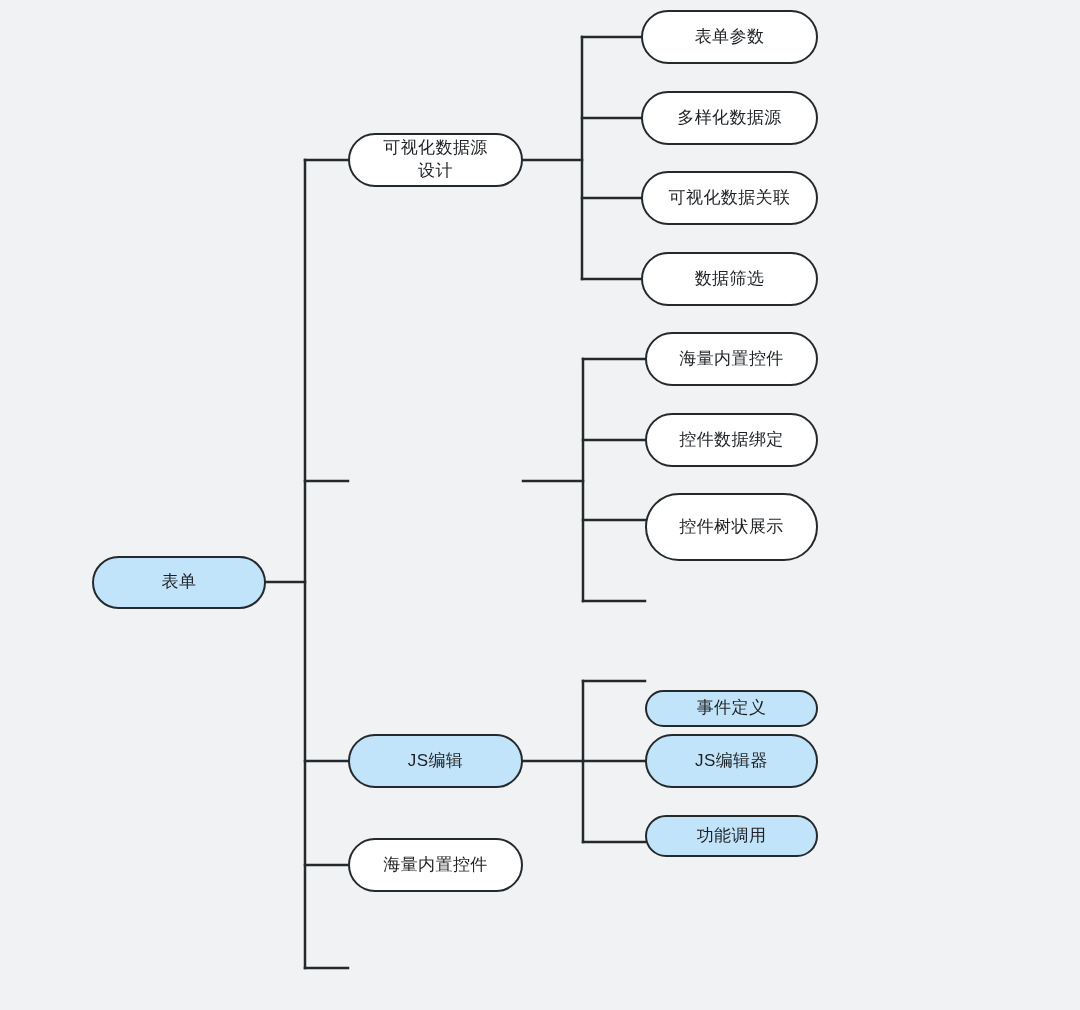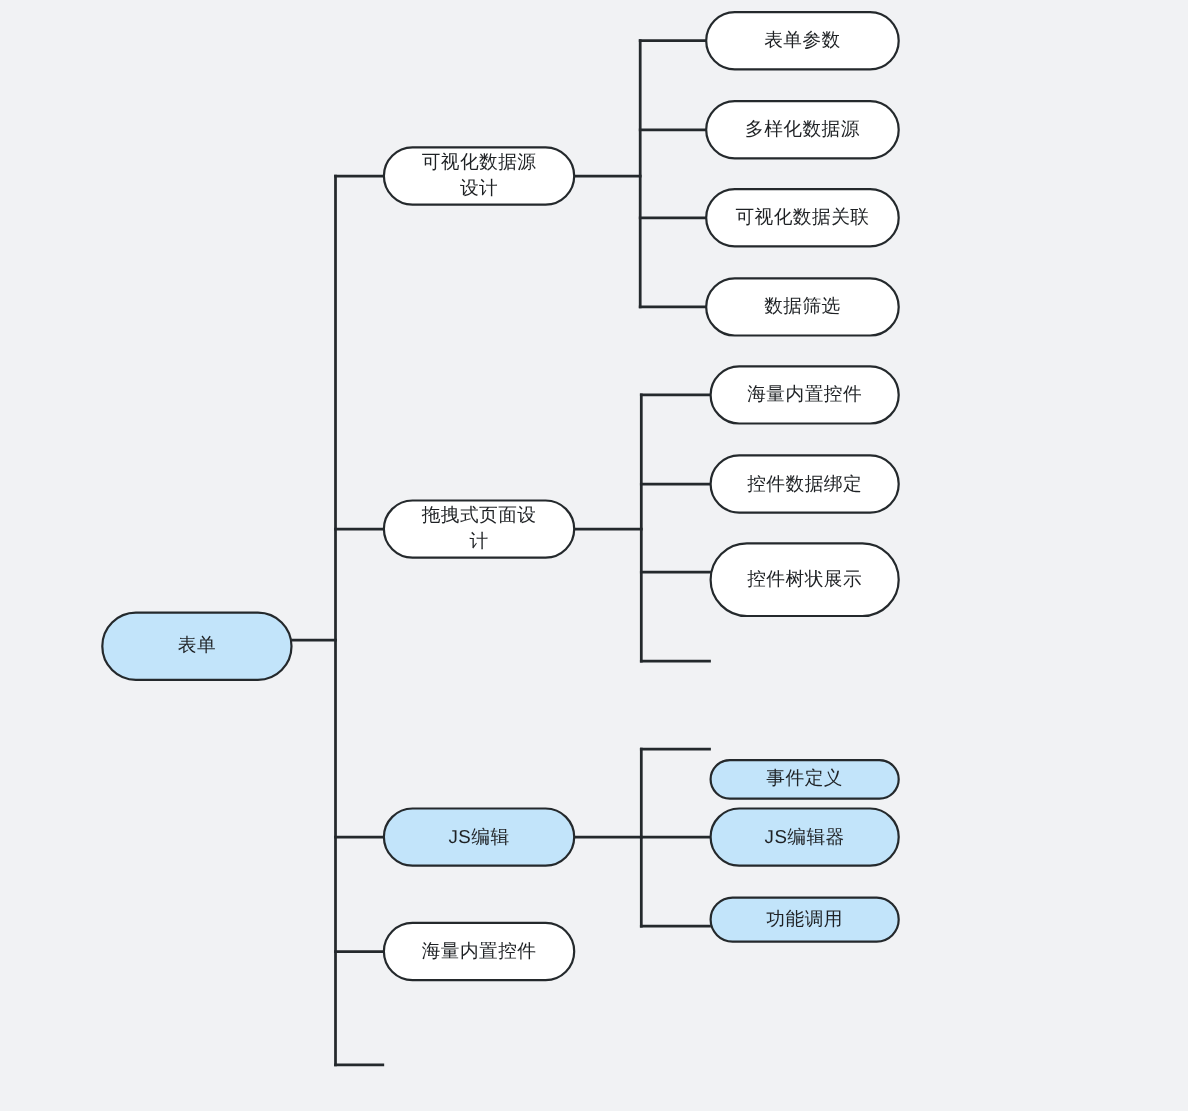--- a/index.html
+++ b/index.html
@@ -84,45 +84,41 @@
       <path d="M583,601 H645"></path>
 
       <path d="M523,761 H583"></path>
       <path d="M583,681 V842"></path>
       <path d="M583,681 H645"></path>
       <path d="M583,761 H645"></path>
       <path d="M583,842 H645"></path>
     </g>
   </svg>
 
-  <div class="node accent" id="node-root" style="left: 92px; top: 556px; width: 174px; height: 63px;">
+  <div class="node accent" id="node-root" style="left: 92px; top: 556px; width: 174px; height: 53px;">
     <span class="label">表单</span>
   </div>
 
   <div class="node" id="node-b0" style="left: 348px; top: 133px; width: 175px; height: 54px;">
     <span class="label">可视化数据源
 设计</span>
   </div>
   <div class="node" id="node-b0-c0" style="left: 641px; top: 10px; width: 177px; height: 54px;">
     <span class="label">表单参数</span>
   </div>
   <div class="node" id="node-b0-c1" style="left: 641px; top: 91px; width: 177px; height: 54px;">
     <span class="label">多样化数据源</span>
   </div>
   <div class="node" id="node-b0-c2" style="left: 641px; top: 171px; width: 177px; height: 54px;">
     <span class="label">可视化数据关联</span>
   </div>
   <div class="node" id="node-b0-c3" style="left: 641px; top: 252px; width: 177px; height: 54px;">
     <span class="label">数据筛选</span>
   </div>
 
-  <div class="node" id="node-b1" style="left: 348px; top: 454px; width: 175px; height: 54px;">
-    <span class="label">拖拽式页面设
-计</span>
-  </div>
   <div class="node" id="node-b1-c0" style="left: 645px; top: 332px; width: 173px; height: 54px;">
     <span class="label">海量内置控件</span>
   </div>
   <div class="node" id="node-b1-c1" style="left: 645px; top: 413px; width: 173px; height: 54px;">
     <span class="label">控件数据绑定</span>
   </div>
   <div class="node" id="node-b1-c2" style="left: 645px; top: 493px; width: 173px; height: 68px;">
     <span class="label">控件树状展示</span>
   </div>
 

